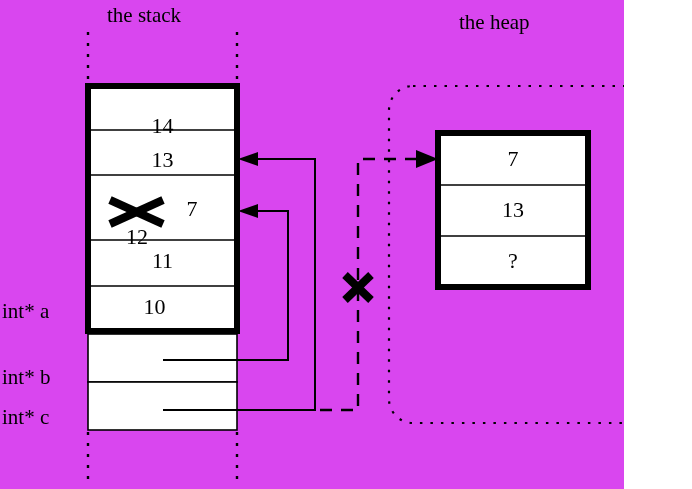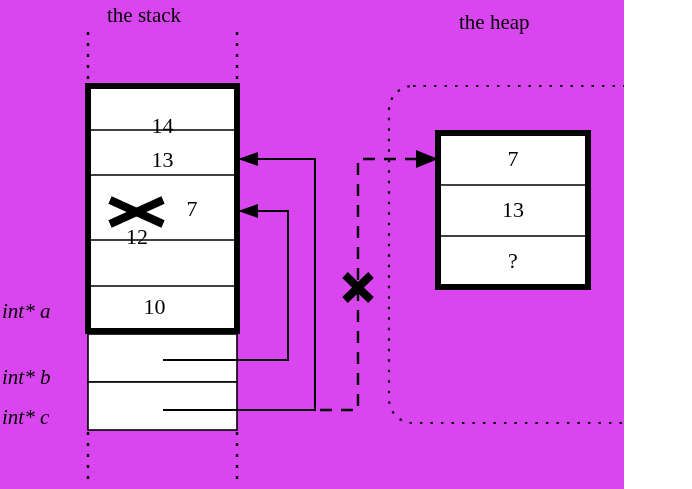--- a/index.html
+++ b/index.html
@@ -25,21 +25,20 @@
   }
   #stack-title { left: 107px; top: 5px; }
   #heap-title  { left: 459px; top: 12px; }
 
   .var-label {
     position: absolute;
     font-size: 21px;
     line-height: 1;
     white-space: nowrap;
     color: #000;
-    font-style: italic;
   }
 
   .cell-text {
     position: absolute;
     font-size: 22px;
     line-height: 1;
     white-space: nowrap;
     color: #000;
     text-align: center;
   }
@@ -104,20 +103,21 @@
 
   </svg>
 
   <div class="cell-text" style="left:88px; top:104px; width:149px;margin-top:11px;">14</div>
 
   <div class="cell-text" style="left:88px; top:149px; width:149px;">13</div>
 
   <div class="cell-text" style="left:104px; top:201px; width:66px;margin-top:25px;">12</div>
   <div class="cell-text" style="left:166px; top:198px; width:52px;">7</div>
 
+  <div class="cell-text" style="left:88px; top:250px; width:149px;">11</div>
 
   <div class="cell-text" style="left:80px; top:296px; width:149px;">10</div>
 
   <div class="var-label" style="left:2px; top:301px;">int* a</div>
   <div class="var-label" style="left:2px; top:367px;">int* b</div>
   <div class="var-label" style="left:2px; top:399px;margin-top:8px;">int* c</div>
 
   <div class="cell-text" style="left:438px; top:148px; width:150px;">7</div>
   <div class="cell-text" style="left:438px; top:199px; width:150px;">13</div>
   <div class="cell-text" style="left:438px; top:250px; width:150px;">?</div>

